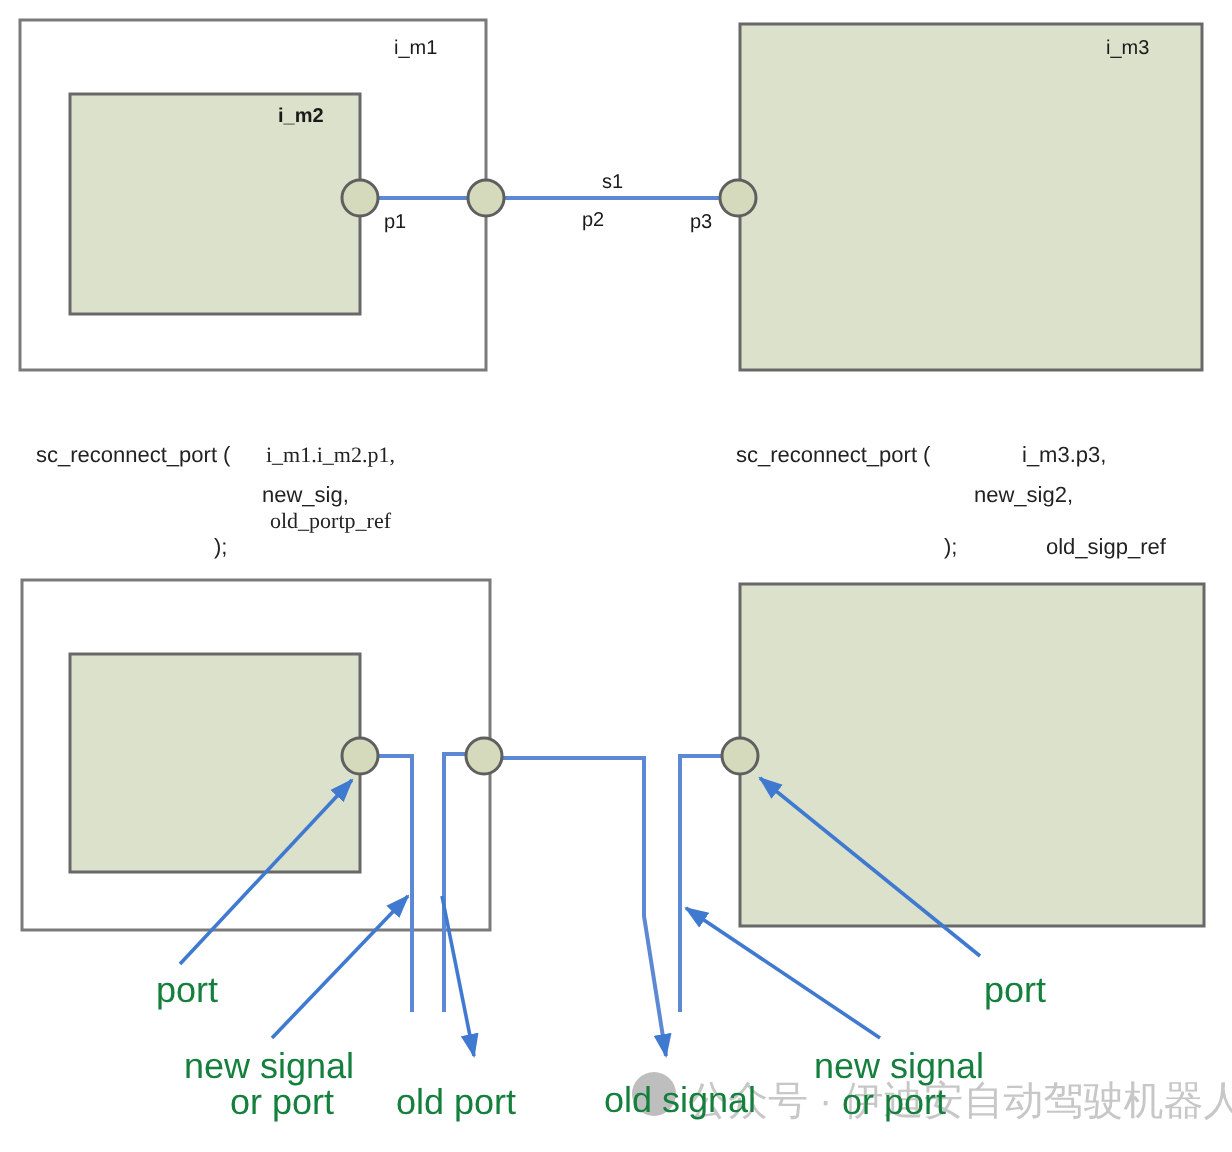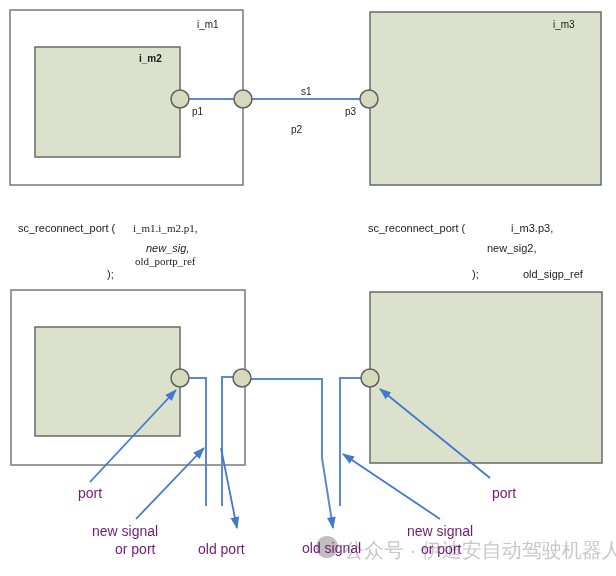--- a/index.html
+++ b/index.html
@@ -20,22 +20,22 @@
   }
   .code{
     position:absolute;
     color:#222222;
     font-size:11px;
     white-space:nowrap;
     line-height:1.1;
   }
   .callout{
     position:absolute;
-    color:#701a75;
-    font-size:14px;
+    color:#15803d;
+    font-size:18px;
     white-space:nowrap;
     line-height:1.1;
   }
   .watermark{
     position:absolute;
     color:#c7c7c7;
     font-size:20px;
     white-space:nowrap;
     letter-spacing:0px;
   }
@@ -83,27 +83,27 @@
     <line x1="490" y1="478" x2="380" y2="389" stroke="#3f7ad0" stroke-width="1.8" marker-end="url(#ah)"></line>
     <line x1="440" y1="519" x2="343" y2="454" stroke="#3f7ad0" stroke-width="1.8" marker-end="url(#ah)"></line>
   </svg>
 
   <div class="watermark" style="left:344px;top:537px;">公众号 · 伊迪安自动驾驶机器人</div>
 
   <div class="lbl" style="left:197px;top:19px;">i_m1</div>
   <div class="lbl" style="left:139px;top:53px;font-weight:bold;">i_m2</div>
   <div class="lbl" style="left:553px;top:19px;">i_m3</div>
   <div class="lbl" style="left:192px;top:106px;">p1</div>
-  <div class="lbl" style="left:258px;top:124px;padding-left:33px;">p2</div>
+  <div class="lbl" style="left:258px;top:105px;padding-left:33px;">p2</div>
   <div class="lbl" style="left:345px;top:106px;text-align:center;">p3</div>
   <div class="lbl" style="left:301px;top:74px;margin-top:12px;">s1</div>
 
   <div class="code" style="left:18px;top:222px;">sc_reconnect_port (</div>
   <div class="code" style="left:133px;top:222px;font-family:Liberation Serif, serif;">i_m1.i_m2.p1,</div>
-  <div class="code" style="left:146px;top:242px;font-style:italic;">new_sig,</div>
+  <div class="code" style="left:131px;top:242px;">new_sig,</div>
   <div class="code" style="left:135px;top:255px;font-family:Liberation Serif, serif;">old_portp_ref</div>
   <div class="code" style="left:107px;top:268px;">);</div>
 
   <div class="code" style="left:368px;top:222px;">sc_reconnect_port (</div>
   <div class="code" style="left:487px;top:222px;padding-left:24px;">i_m3.p3,</div>
   <div class="code" style="left:487px;top:242px;">new_sig2,</div>
   <div class="code" style="left:487px;top:268px;margin-left:36px;">old_sigp_ref</div>
   <div class="code" style="left:472px;top:268px;">);</div>
 
   <div class="callout" style="left:78px;top:486px;">port</div>

